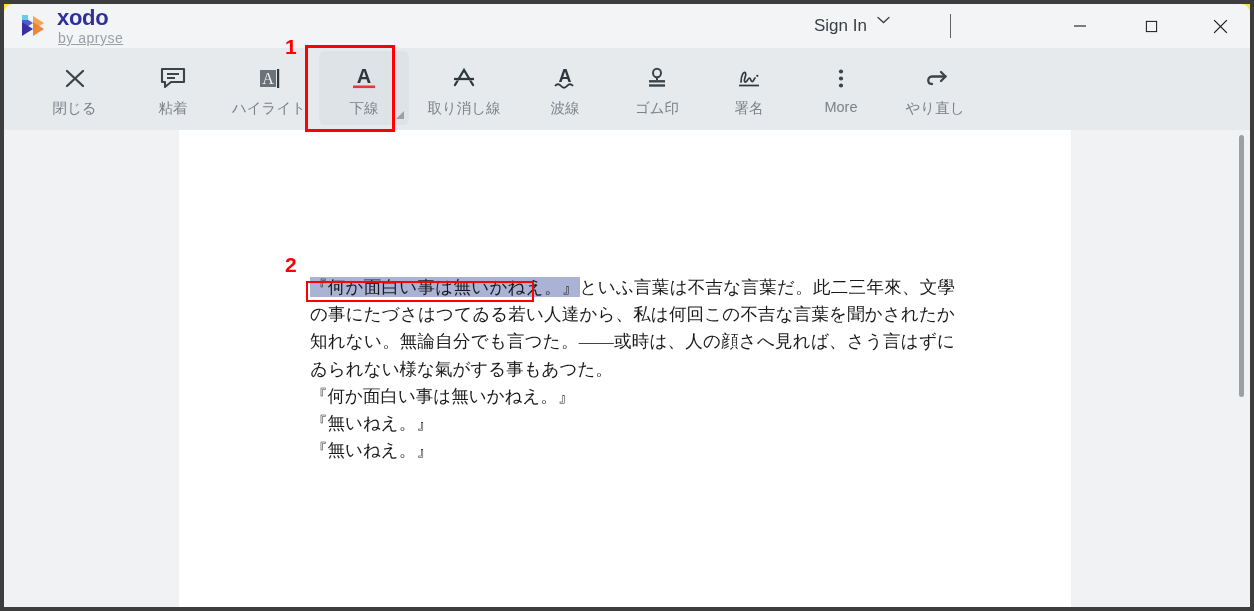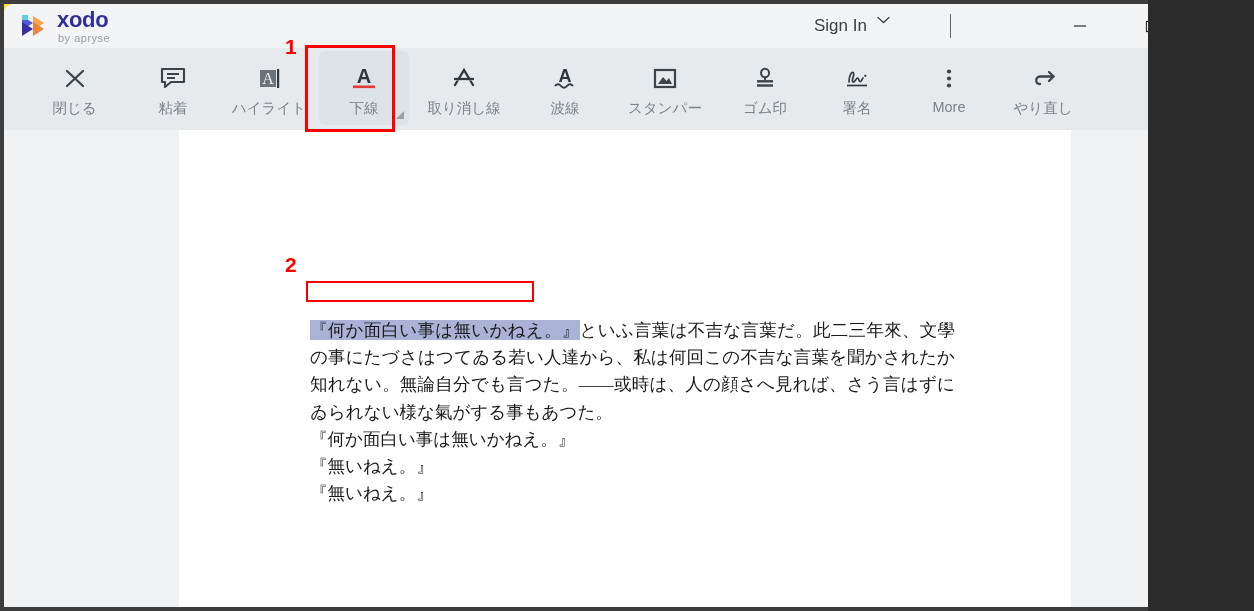--- a/index.html
+++ b/index.html
@@ -4,21 +4,21 @@
 <style>
   * { box-sizing: border-box; margin: 0; padding: 0; }
   html, body {
     width: 1254px; height: 611px;
     overflow: hidden;
     font-family: "Liberation Sans", "DejaVu Sans", sans-serif;
     background: #2b2b2b;
   }
   #app {
     position: relative;
-    width: 1148px; height: 611px;
+    width: 1254px; height: 611px;
     background: #fde047;
     overflow: hidden;
   }
 
   
   #titlebar {
     position: absolute;
     top: 4px; left: 4px;
     width: 1246px; height: 44px;
     background: #f3f4f6;
@@ -35,25 +35,26 @@
   }
   #logo-mark { width: 30px; height: 26px; flex: 0 0 auto; }
   #logo-text-block { display: flex; flex-direction: column; line-height: 1; }
   #logo-word {
     font-size: 22px;
     font-weight: bold;
     color: #2f2f9e;
     letter-spacing: -0.3px;
   }
   #logo-sub {
-    font-size: 11px;
+    font-size: 14px;
     color: #9aa0a8;
     letter-spacing: 0.5px;
     margin-top: 2px;
     margin-left: 1px;
+    text-decoration: underline;
   }
   #signin-group {
     position: absolute;
     left: 810px;
     display: flex;
     align-items: flex-start;
     gap: 10px;
   }
   #signin-label {
     font-size: 17px;
@@ -175,21 +176,20 @@
     position: absolute;
     left: 131px;
     top: 144px;
     width: 645px;
     font-family: "Liberation Serif", "DejaVu Serif", serif;
     font-size: 17.5px;
     line-height: 27.2px;
     color: #1a1a1a;
     text-align: justify;
     text-justify: inter-character;
-    margin-top: 43px;
   }
   #doc-text p { margin: 0; }
   .sel {
     background: #aab2d6;
   }
   #attribution {
     position: absolute;
     left: 498px;
     top: 364px;
     font-family: "Liberation Serif", "DejaVu Serif", serif;
@@ -351,29 +351,20 @@
     <div class="tool" style="width:92px;">
       <span class="ticon">
         <svg viewBox="0 0 30 28" width="30" height="28">
           <text x="15" y="18" font-family="Liberation Sans, sans-serif" font-size="18" font-weight="600" fill="#2f373c" text-anchor="middle">A</text>
           <path d="M5 22 Q8 18.5 11 22 T17 22 T23 22" stroke="#2f373c" stroke-width="1.9" fill="none"></path>
         </svg>
       </span>
       <span class="tlabel">波線</span>
     </div>
 
-    <div class="tool" style="width:108px;">
-      <span class="ticon">
-        <svg viewBox="0 0 28 26" width="28" height="26">
-          <rect x="4" y="5" width="20" height="17" fill="none" stroke="#3c4449" stroke-width="2.2"></rect>
-          <path d="M7 19 L12 12 L15.5 16 L18 13 L21 19 Z" fill="#3c4449"></path>
-        </svg>
-      </span>
-      <span class="tlabel">スタンパー</span>
-    </div>
 
     <div class="tool" style="width:92px;">
       <span class="ticon">
         <svg viewBox="0 0 28 26" width="28" height="26">
           <ellipse cx="14" cy="8" rx="4" ry="4.2" fill="none" stroke="#3c4449" stroke-width="2"></ellipse>
           <line x1="14" y1="12" x2="14" y2="15" stroke="#3c4449" stroke-width="2"></line>
           <line x1="6" y1="16.3" x2="22" y2="16.3" stroke="#3c4449" stroke-width="2.4"></line>
           <line x1="6" y1="20.5" x2="22" y2="20.5" stroke="#3c4449" stroke-width="2.4"></line>
         </svg>
       </span>

